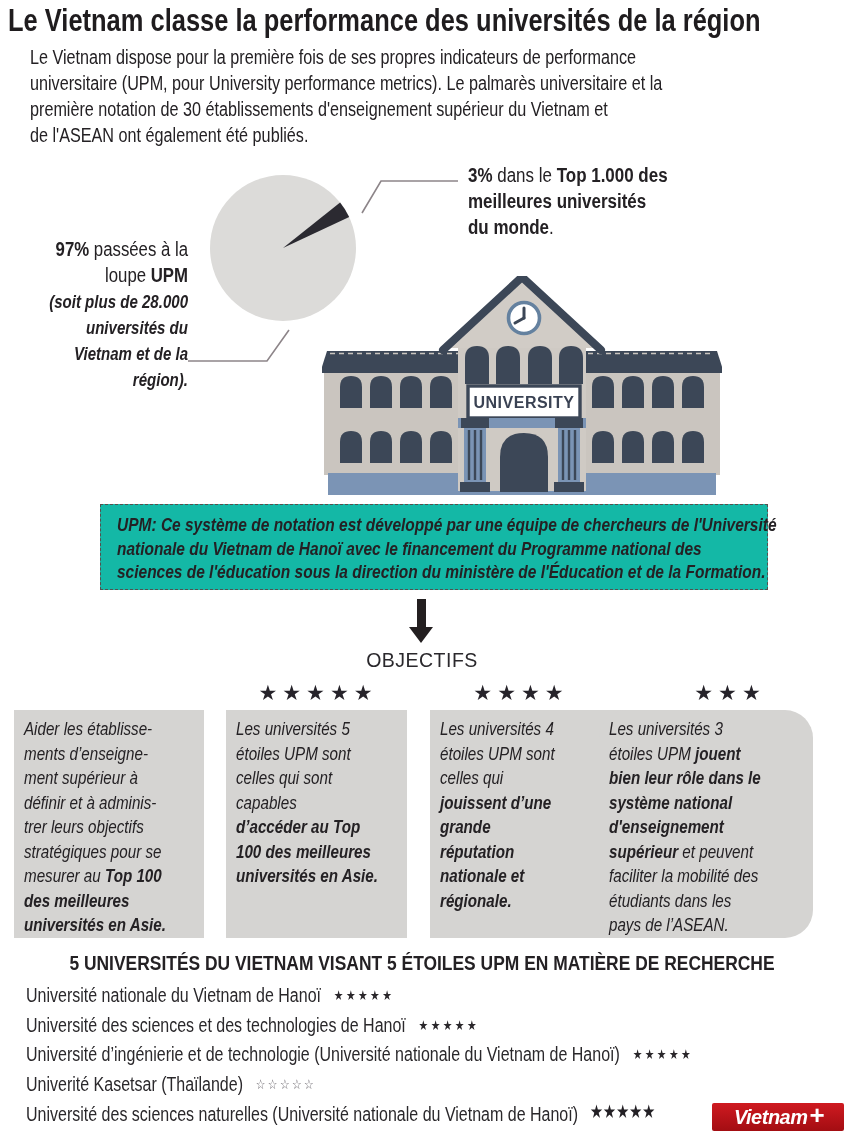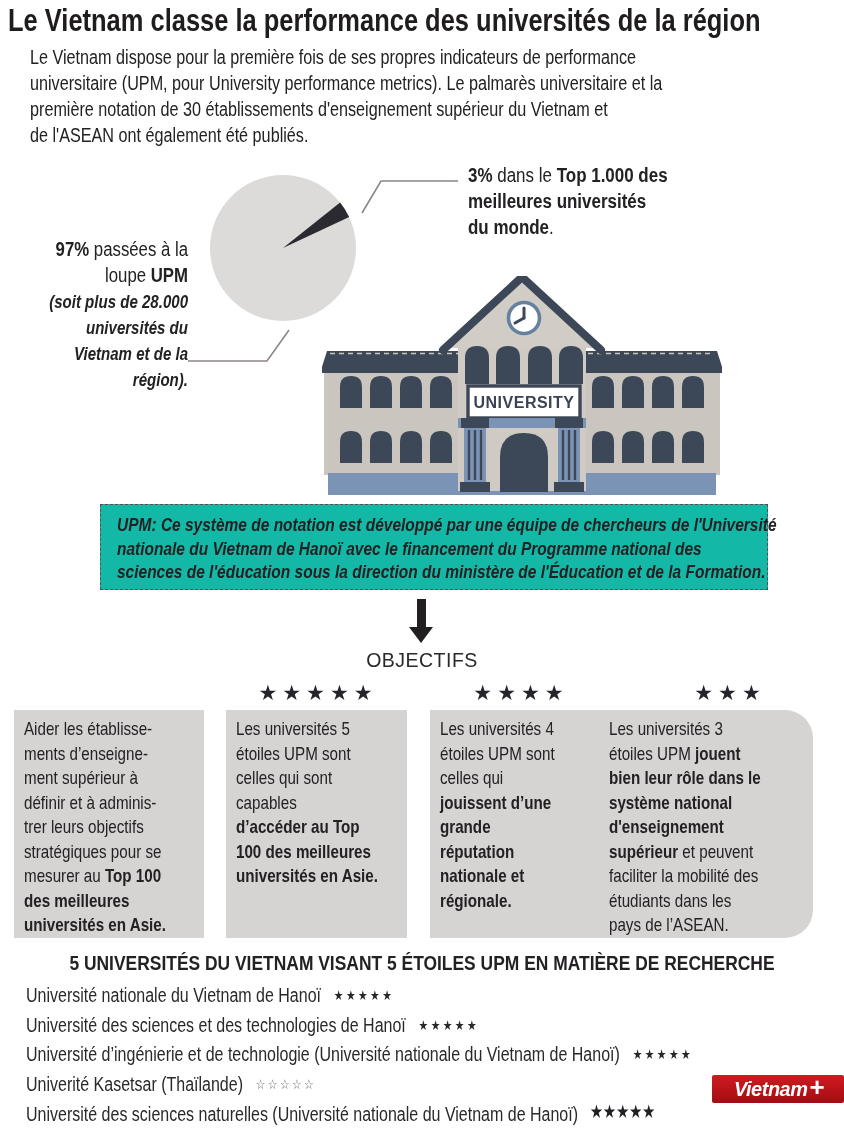--- a/index.html
+++ b/index.html
@@ -64,21 +64,21 @@
   }
 
   
   .star-row {
     position:absolute; top:681px; transform:translateX(-50%);
     font-size:21px; letter-spacing:5px; color:#26232a; white-space:nowrap;
   }
   #stars-col2 { left:318px; } #stars-col3 { left:521px; } #stars-col4 { left:730px; }
 
   
-  .col-box { position:absolute; top:710px; height:228px; background:#d5d4d2; }
+  .col-box { position:absolute; top:710px; height:228px; background:#d5d4d2;font-style:italic; }
   #col1 { left:14px;  width:190px; }
   #col2 { left:226px; width:181px;padding-left:12px; }
   #col3 { left:430px; width:216px; }
   #col4 { left:599px; width:214px;border-radius:28px; }
   .col-text {
     position:absolute; left:10px; top:7px; width:124%;
     font-size:18.5px; line-height:24.5px; color:#242124;
     transform:scaleX(0.82); transform-origin:left top;
   }
 
@@ -93,21 +93,21 @@
     font-size:20px; line-height:27.7px; color:#2a282b; white-space:nowrap;
     transform:scaleX(0.8); transform-origin:left top;
   }
   .uni-stars { display:inline-block; margin-left:16px; letter-spacing:3px; }
   .uni-stars.filled      { font-size:13.5px; color:#2a272b; position:relative; top:-2px; }
   .uni-stars.outline     { font-size:13.5px; color:#67636a; position:relative; top:-2px; }
   .uni-stars.filled-bold { font-size:16px; font-weight:700; color:#232025; position:relative; top:-4px; letter-spacing:2px; }
 
   
   #logo {
-    position:absolute; left:712px; top:1075px; width:132px; height:28px;
+    position:absolute; left:712px; top:1103px; width:132px; height:28px;
     background:linear-gradient(#cf1a20, #a30d12); border-radius:2px;
     display:flex; align-items:center; justify-content:center;
     color:#ffffff; font-style:italic; font-weight:700;
   }
   #logo .logo-text { font-size:21px; letter-spacing:-0.5px; transform:scaleX(0.95); }
   #logo .logo-plus { font-size:26px; font-weight:900; line-height:20px; margin-left:0px; position:relative; top:-2px; }
 </style>
 </head>
 <body>
 

